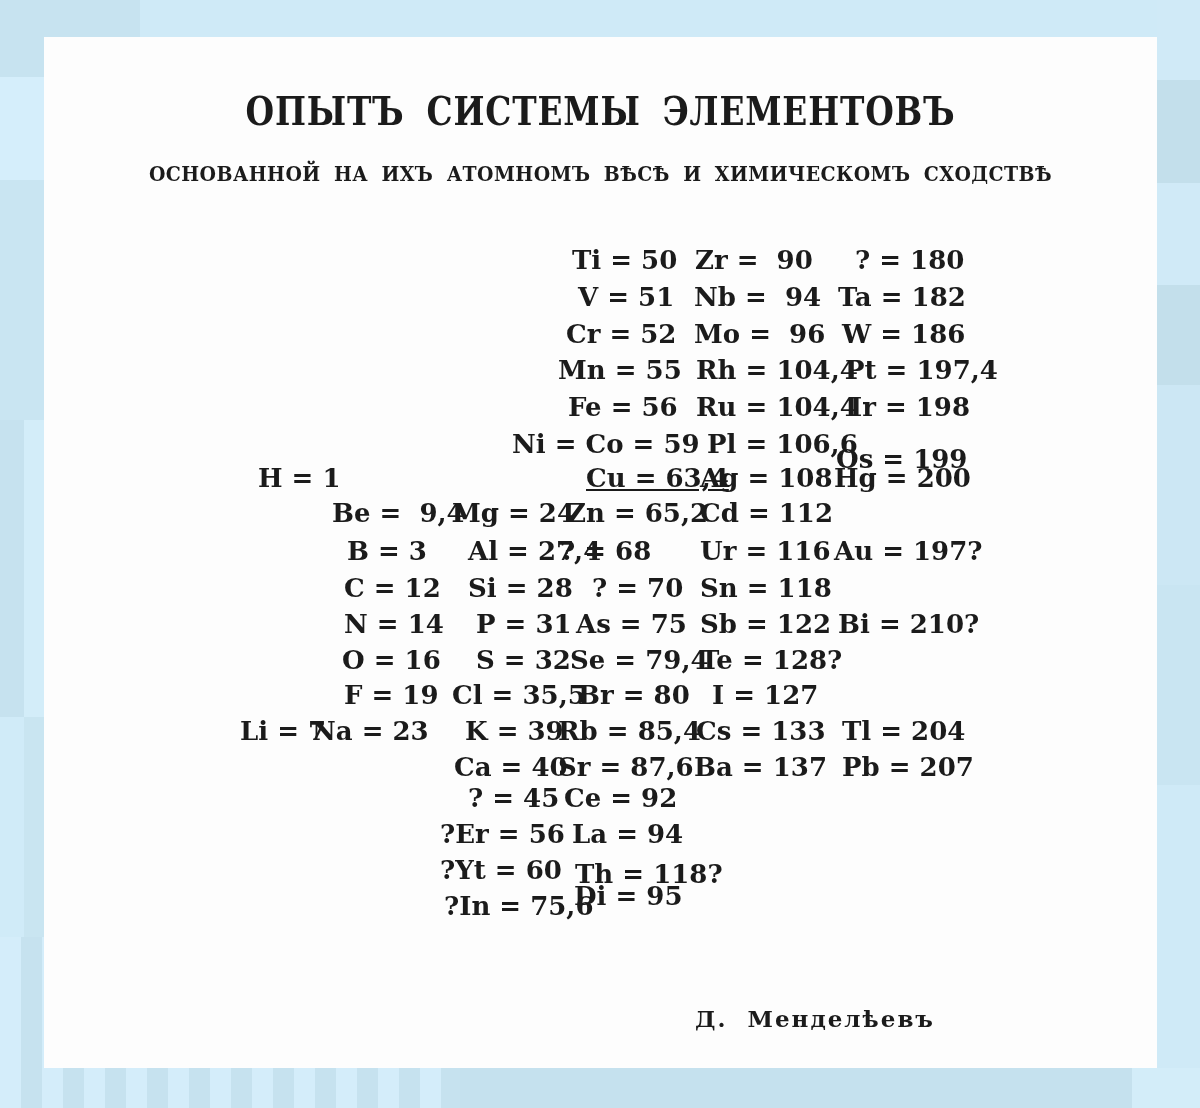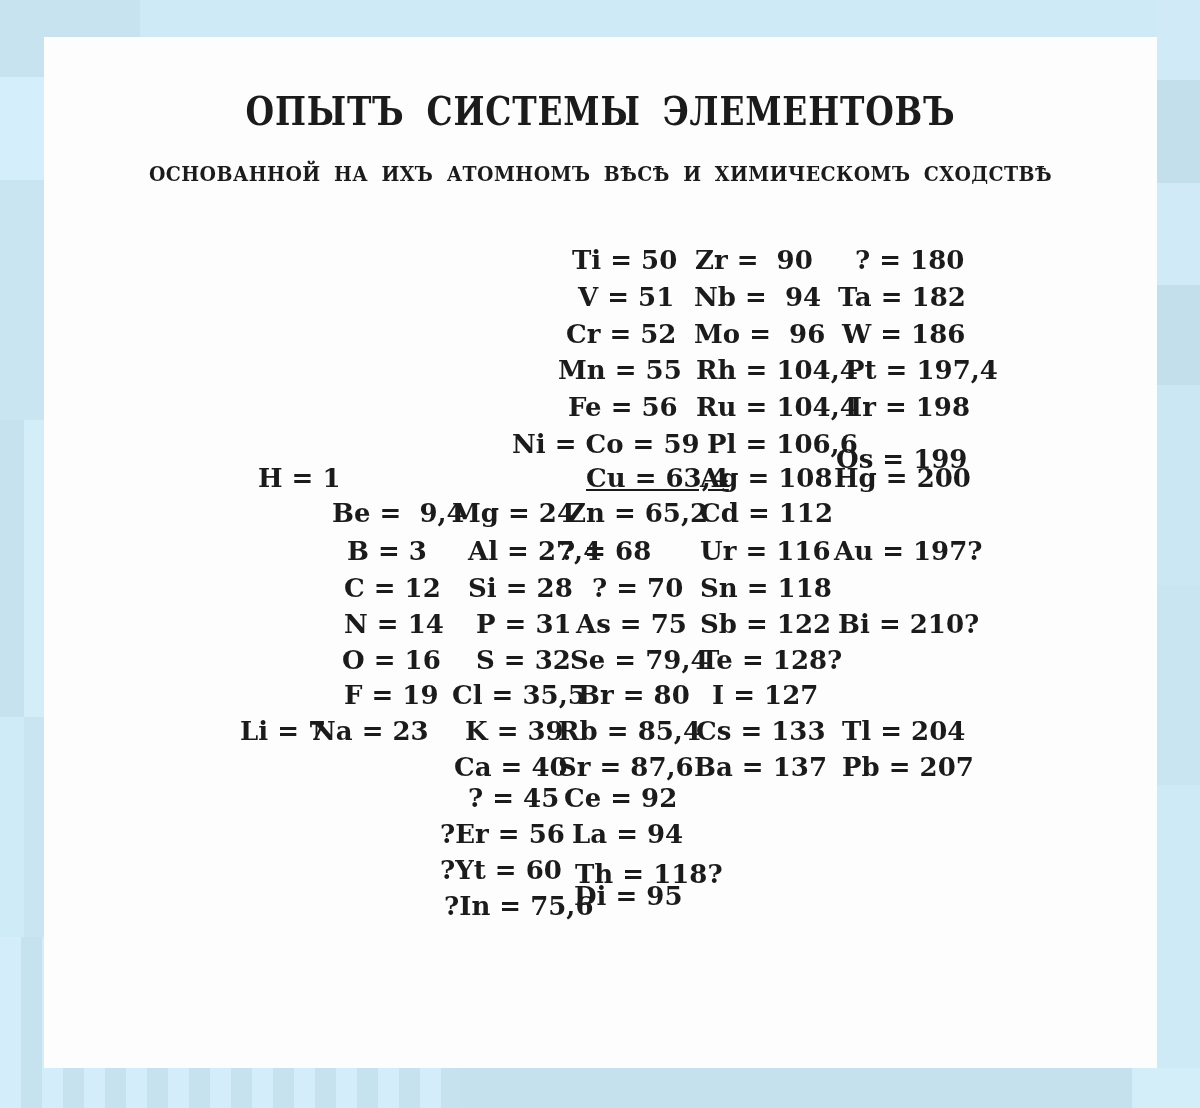--- a/index.html
+++ b/index.html
@@ -111,14 +111,15 @@
         <span class="entry" style="left: 798px; top: 717px;">Pb = 207</span>
         <span class="entry" style="left: 424px; top: 748px;">? = 45</span>
         <span class="entry" style="left: 520px; top: 748px;">Ce = 92</span>
         <span class="entry" style="left: 396px; top: 784px;">?Er = 56</span>
         <span class="entry" style="left: 528px; top: 784px;">La = 94</span>
         <span class="entry" style="left: 396px; top: 820px;">?Yt = 60</span>
         <span class="entry" style="left: 530px; top: 846px;">Di = 95</span>
         <span class="entry" style="left: 400px; top: 856px;">?In = 75,6</span>
         <span class="entry" style="left: 531px; top: 824px;">Th = 118?</span>
       </div>
+    <div class="signature">Д.&nbsp; Менделѣевъ</div>
   </div>
 </div>
 
 </body></html>

